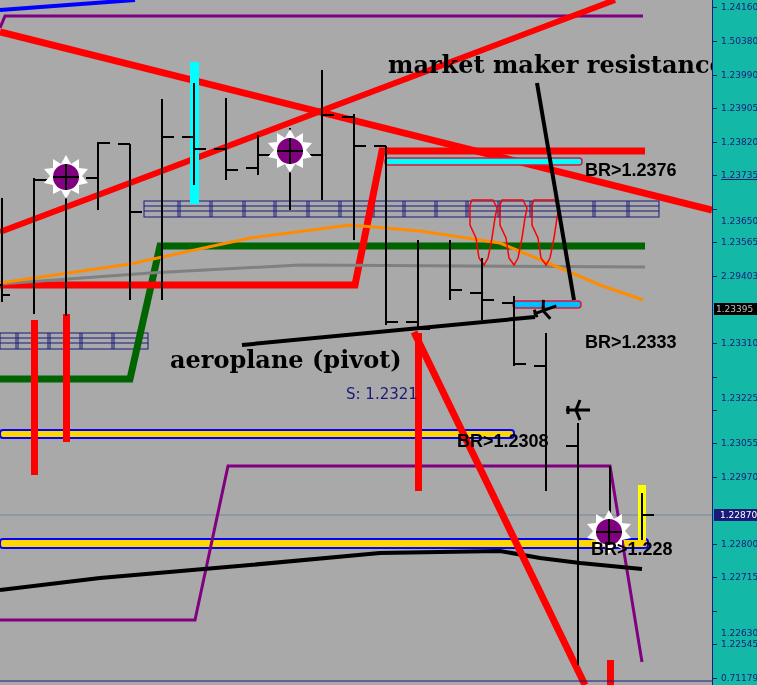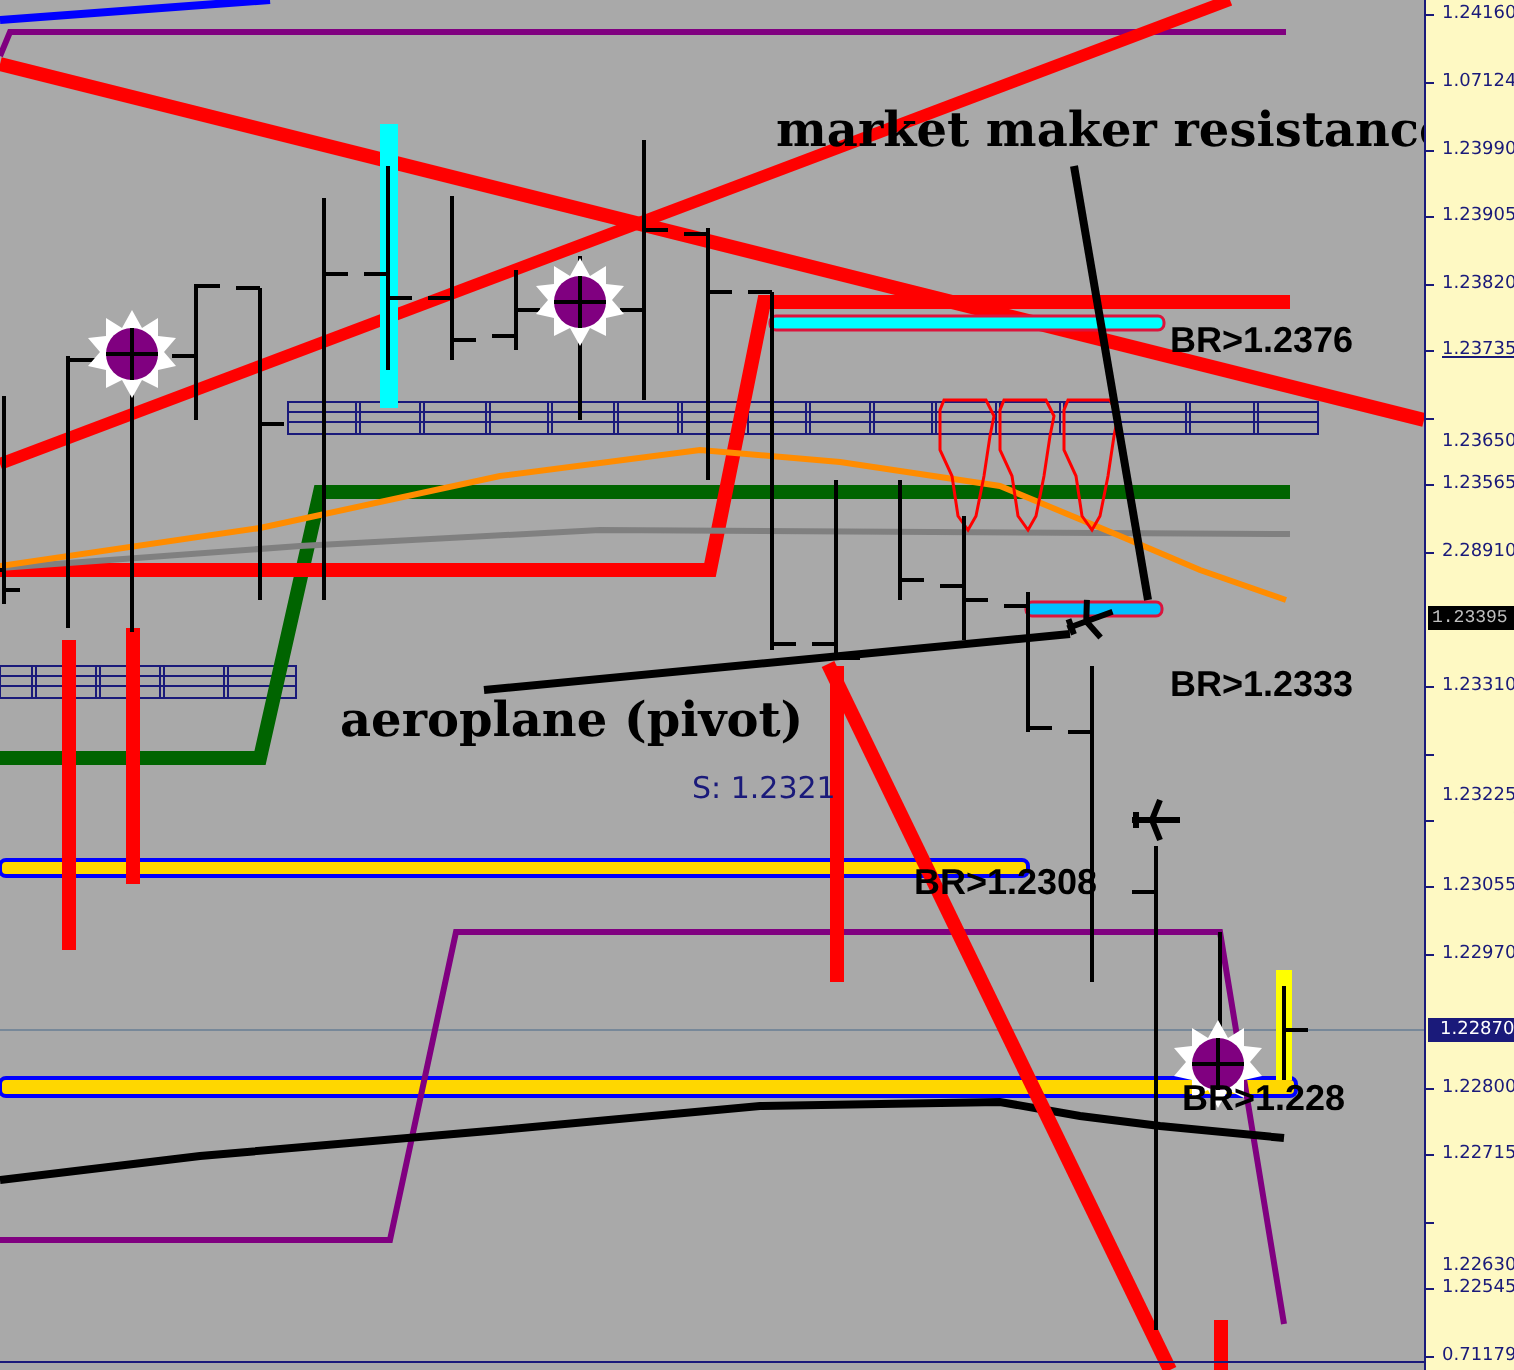--- a/index.html
+++ b/index.html
@@ -1,21 +1,21 @@
 <!DOCTYPE html>
 <html><head>
 <meta charset="utf-8">
 <style>
   html, body { margin: 0; padding: 0; background: #a9a9a9; }
   body { width: 757px; height: 685px; overflow: hidden; position: relative; font-family: "DejaVu Sans", sans-serif; }
   #chart-area { position: absolute; left: 0; top: 0; width: 712px; height: 685px; background: #a9a9a9; }
-  #price-axis { position: absolute; left: 712px; top: 0; width: 45px; height: 685px; background: #fef9c3; border-left: 1px solid #1a1a7a; box-sizing: border-box; }
+  #price-axis { position: absolute; left: 712px; top: 0; width: 45px; height: 685px; background: #14b8a6; border-left: 1px solid #1a1a7a; box-sizing: border-box; }
   .tick-label { position: absolute; left: 8px; font-family: "DejaVu Sans", sans-serif; font-size: 9px; color: #1a1a7a; line-height: 10px; }
   .tick-mark { position: absolute; left: 0; width: 4px; height: 1px; background: #1a1a7a; }
-  .current-price { position: absolute; left: 1px; width: 44px; height: 12px; background: #000; color: #c0c0c0; font-size: 9px; line-height: 12px; padding-left: 2px; box-sizing: border-box; font-family: Liberation Mono, monospace; }
+  .current-price { position: absolute; left: 1px; width: 44px; height: 12px; background: #000; color: #c0c0c0; font-size: 9px; line-height: 12px; padding-left: 2px; box-sizing: border-box; }
   .bid-price { position: absolute; left: 1px; width: 44px; height: 12px; background: #1a1a7a; color: #fff; font-size: 9px; line-height: 12px; padding-left: 6px; box-sizing: border-box; }
   svg text.ann-serif { font-family: "DejaVu Serif", "Liberation Serif", serif; font-weight: bold; }
   svg text.ann-sans { font-family: "Liberation Sans", "DejaVu Sans", sans-serif; font-weight: bold; }
   svg text.ann-small { font-family: "DejaVu Sans", sans-serif; }
 </style>
 </head>
 <body>
 
 <div id="chart-area">
 <svg width="712" height="685" viewBox="0 0 712 685" xmlns="http://www.w3.org/2000/svg">
@@ -177,35 +177,35 @@
 
   <line x1="0" y1="681" x2="712" y2="681" stroke="#1a1a7a" stroke-width="1"></line>
 </svg>
 </div>
 
 <div id="price-axis">
   <div id="tick-container">
       <div class="tick-mark" style="top: 7px;"></div>
       <div class="tick-label" style="top: 2px;">1.24160</div>
       <div class="tick-mark" style="top: 41px;"></div>
-      <div class="tick-label" style="top: 36px;">1.07124</div>
+      <div class="tick-label" style="top: 36px;">1.50380</div>
       <div class="tick-mark" style="top: 75px;"></div>
       <div class="tick-label" style="top: 70px;">1.23990</div>
       <div class="tick-mark" style="top: 108px;"></div>
       <div class="tick-label" style="top: 103px;">1.23905</div>
       <div class="tick-mark" style="top: 142px;"></div>
       <div class="tick-label" style="top: 137px;">1.23820</div>
       <div class="tick-mark" style="top: 175px;"></div>
       <div class="tick-label" style="top: 170px; text-decoration: underline;">1.23735</div>
       <div class="tick-mark" style="top: 209px;"></div>
       <div class="tick-label" style="top: 216px;">1.23650</div>
       <div class="tick-mark" style="top: 242px;"></div>
       <div class="tick-label" style="top: 237px;">1.23565</div>
       <div class="tick-mark" style="top: 276px;"></div>
-      <div class="tick-label" style="top: 271px;">2.28910</div>
+      <div class="tick-label" style="top: 271px;">2.29403</div>
       <div class="tick-mark" style="top: 343px;"></div>
       <div class="tick-label" style="top: 338px;">1.23310</div>
       <div class="tick-mark" style="top: 377px;"></div>
       <div class="tick-label" style="top: 393px;">1.23225</div>
       <div class="tick-mark" style="top: 410px;"></div>
       <div class="tick-label" style="top: 405px; margin-left: 35px;">1.23140</div>
       <div class="tick-mark" style="top: 443px;"></div>
       <div class="tick-label" style="top: 438px;">1.23055</div>
       <div class="tick-mark" style="top: 477px;"></div>
       <div class="tick-label" style="top: 472px;">1.22970</div>

